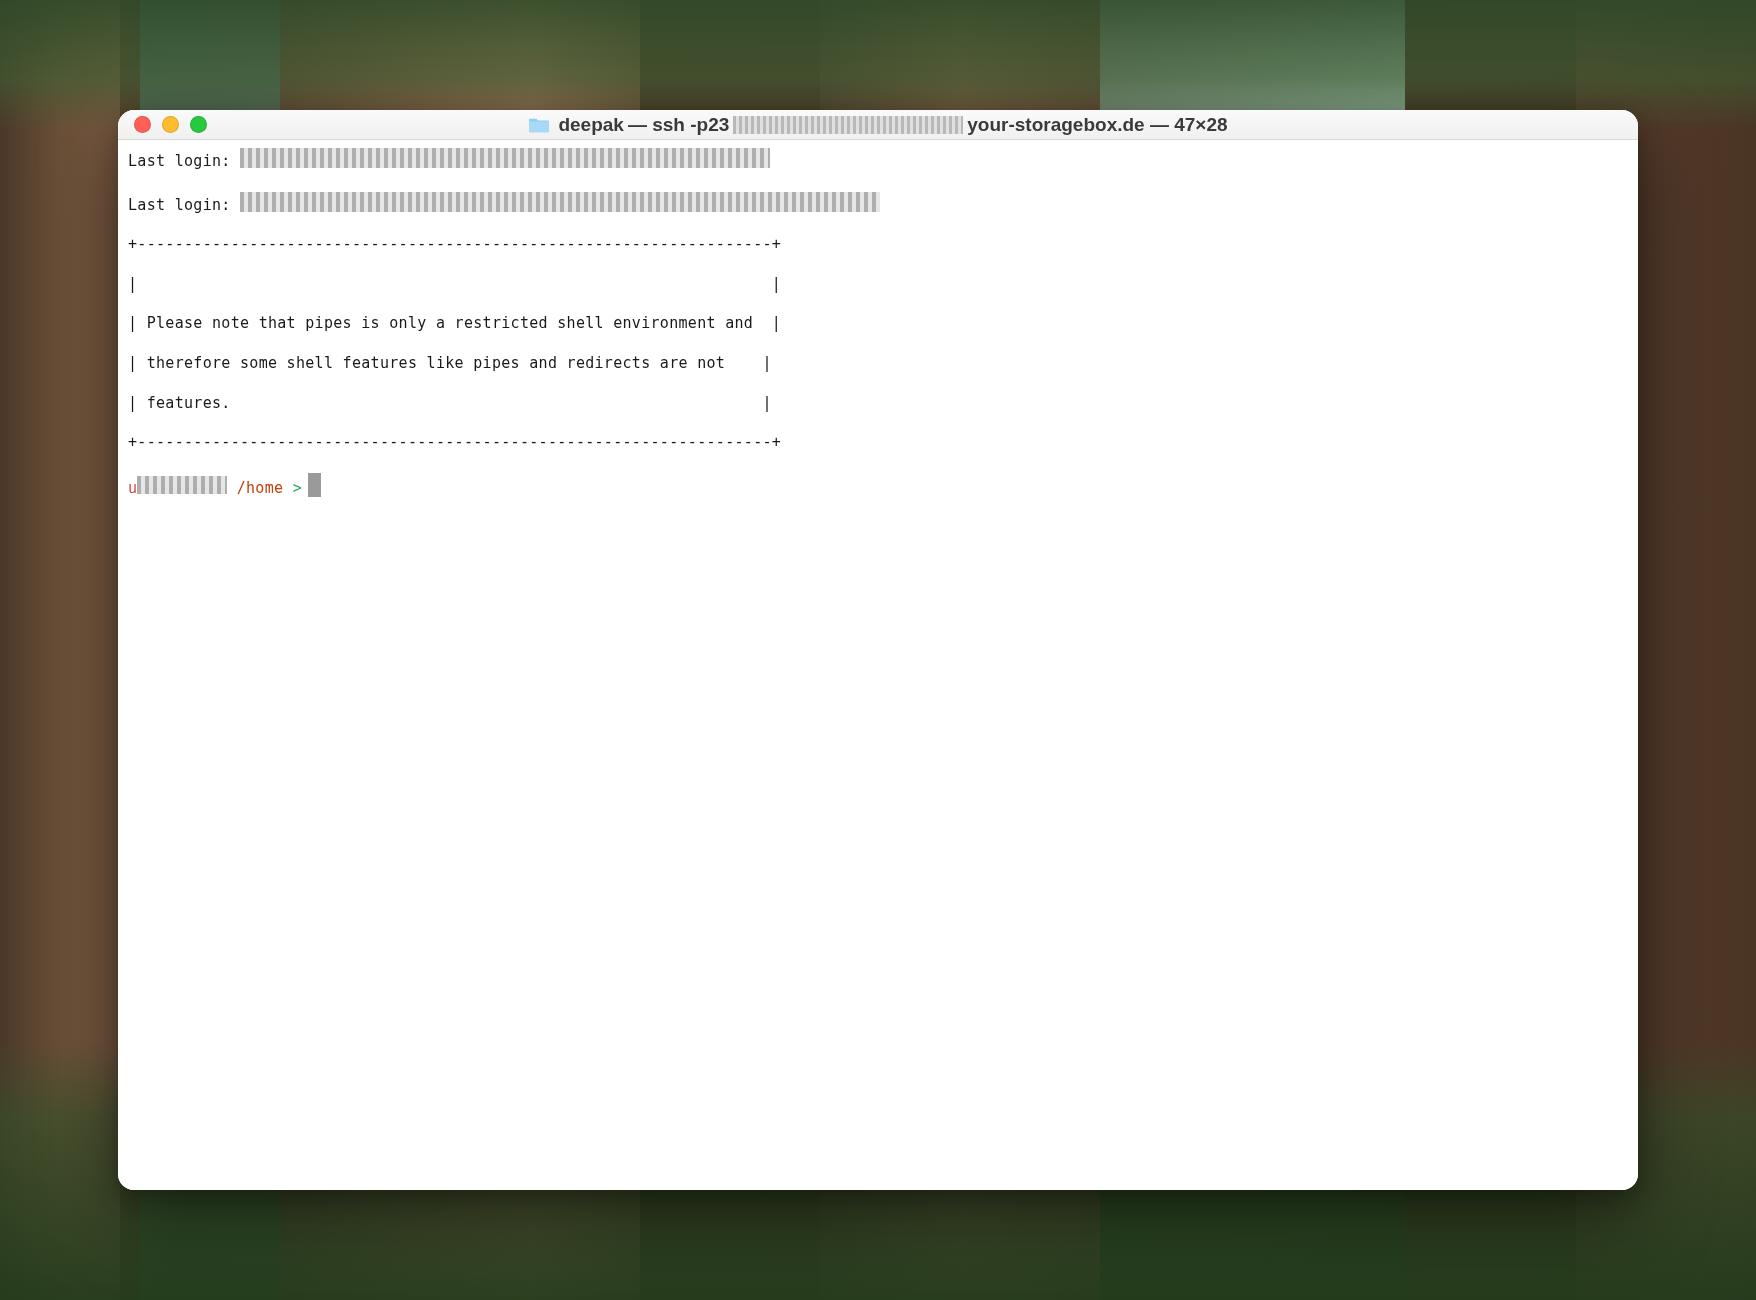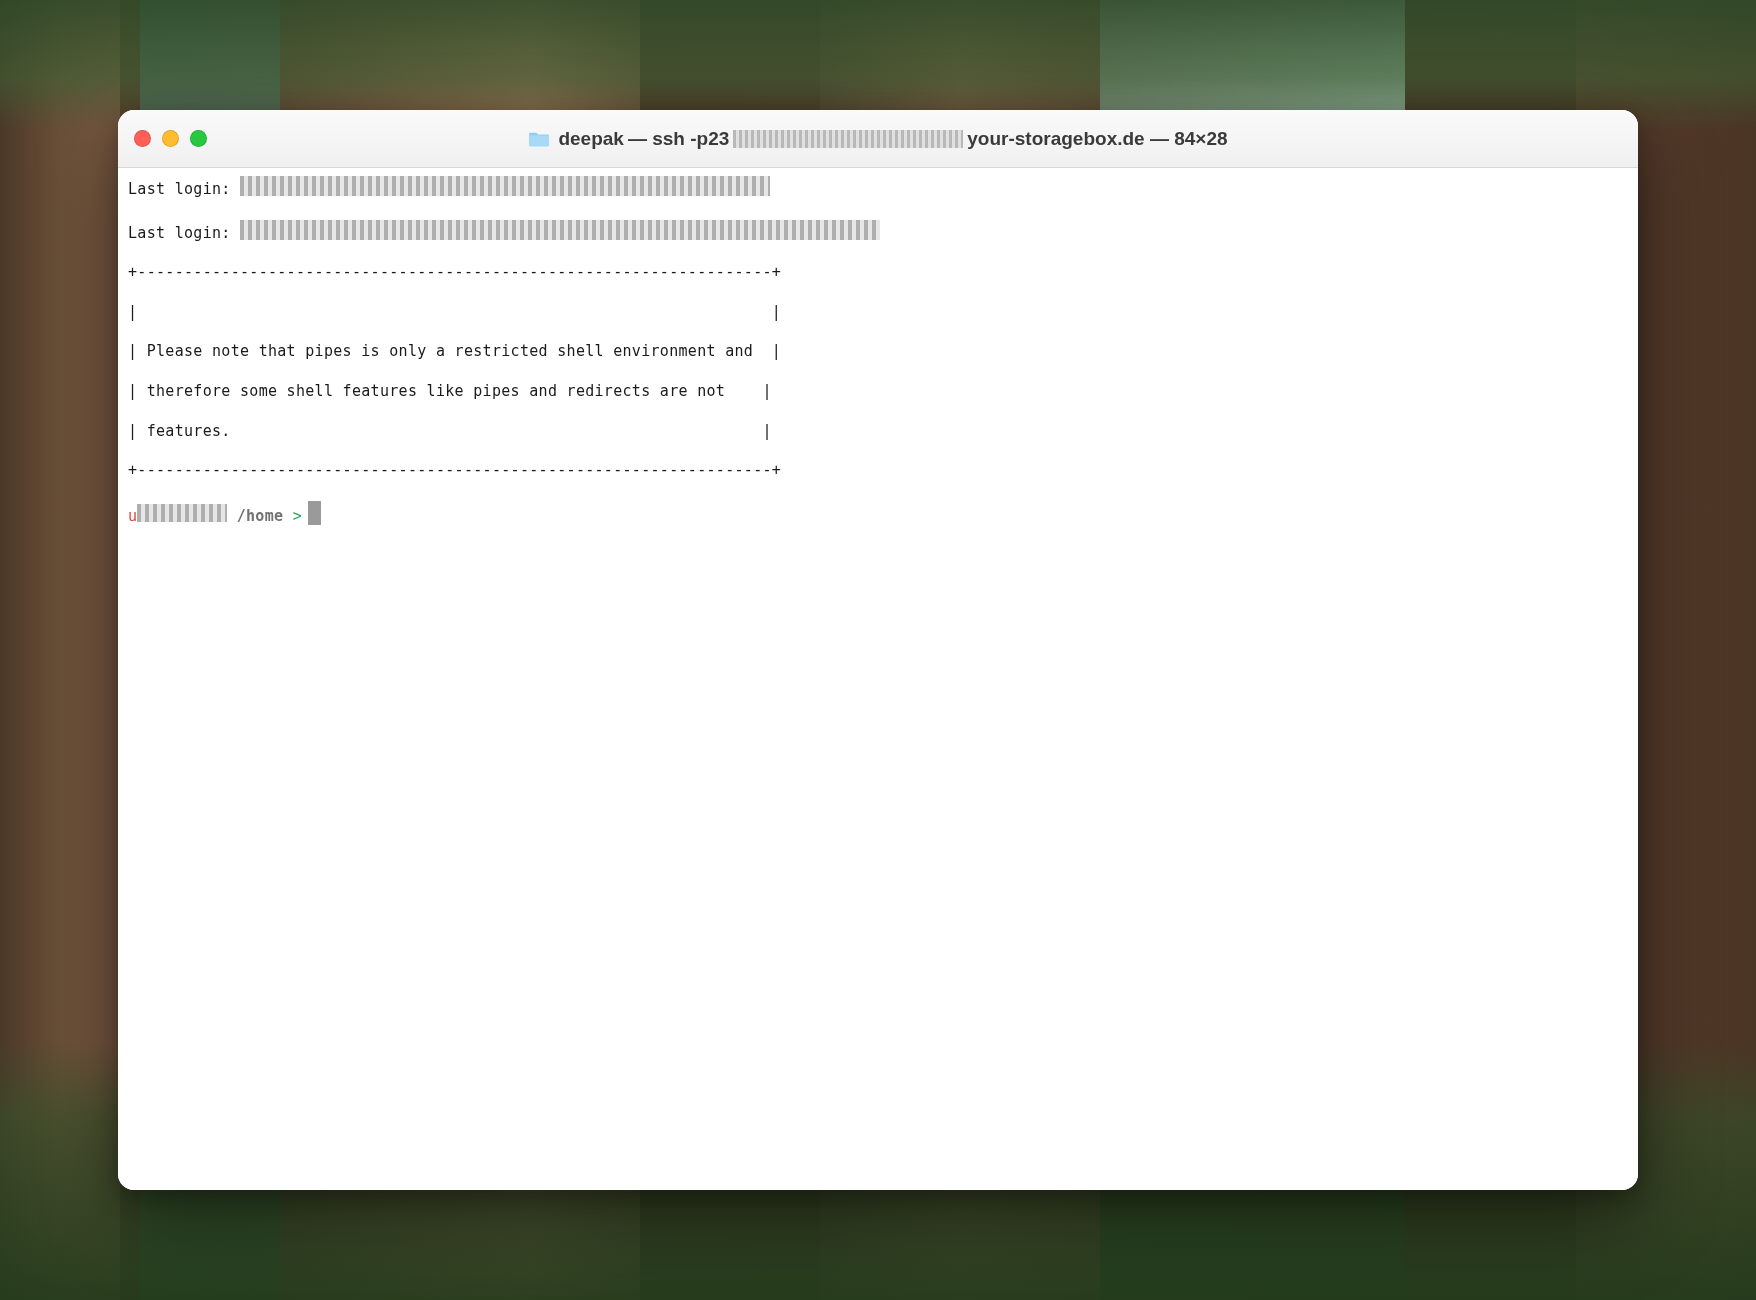--- a/index.html
+++ b/index.html
@@ -57,21 +57,21 @@
       width: 1520px;
       height: 1080px;
       background: #ffffff;
       border-radius: 16px;
       box-shadow: 0 30px 80px rgba(0,0,0,0.45), 0 8px 24px rgba(0,0,0,0.3);
       overflow: hidden;
       display: flex;
       flex-direction: column;
     }
     .titlebar {
-      height: 58px;
+      height: 30px;
       background: linear-gradient(180deg, #fafafa 0%, #f0f0f0 100%);
       border-bottom: 1px solid #d8d8d8;
       display: flex;
       align-items: center;
       position: relative;
       padding: 0 16px;
     }
     .traffic-lights {
       display: flex;
       gap: 11px;
@@ -133,21 +133,21 @@
       white-space: pre;
     }
     .redact {
       display: inline-block;
       height: 20px;
       vertical-align: -2px;
       background: repeating-linear-gradient(90deg, #aeaeae 0px, #aeaeae 4px, #e6e6e6 4px, #e6e6e6 8px);
       filter: blur(0.4px);
     }
     .prompt-user { color: #d94b3f; }
-    .prompt-path { color: #737373; font-weight: bold; }
+    .prompt-path { color: #c2410c; }
     .prompt-gt   { color: #2aa85a; }
     .cursor-block {
       display: inline-block;
       width: 13px;
       height: 24px;
       background: #9a9a9a;
       vertical-align: -4px;
       margin-left: 6px;
     }
     .bracket { color: #a0a0a0; }
@@ -175,21 +175,21 @@
       <span class="folder-icon">
         <svg viewBox="0 0 24 20" width="22" height="18">
           <path d="M2 3 h7 l2 2 h11 a1 1 0 0 1 1 1 v11 a1 1 0 0 1 -1 1 H2 a1 1 0 0 1 -1 -1 V4 a1 1 0 0 1 1 -1 z" fill="#8dd0f5"></path>
           <path d="M1 6 h22 v11 a1 1 0 0 1 -1 1 H2 a1 1 0 0 1 -1 -1 z" fill="#a8daf8"></path>
         </svg>
       </span>
       <span class="title-text">
         <span>deepak</span>
         <span> — ssh -p23 </span>
         <span class="title-redact" style="width:230px"></span>
-        <span>your-storagebox.de — 84×28</span>
+        <span>your-storagebox.de — 47×28</span>
       </span>
     </div>
   </div>
 
   <div class="terminal-body"><span class="term-line"><span>Last login: </span><span class="redact" style="width:530px"></span></span>
 <span class="term-line"><span>Last login: </span><span class="redact" style="width:640px"></span></span>
 <span class="term-line">+--------------------------------------------------------------------+</span>
 <span class="term-line">|                                                                    |</span>
 <span class="term-line">| Please note that pipes is only a restricted shell environment and  |</span>
 <span class="term-line">| therefore some shell features like pipes and redirects are not    |</span>

